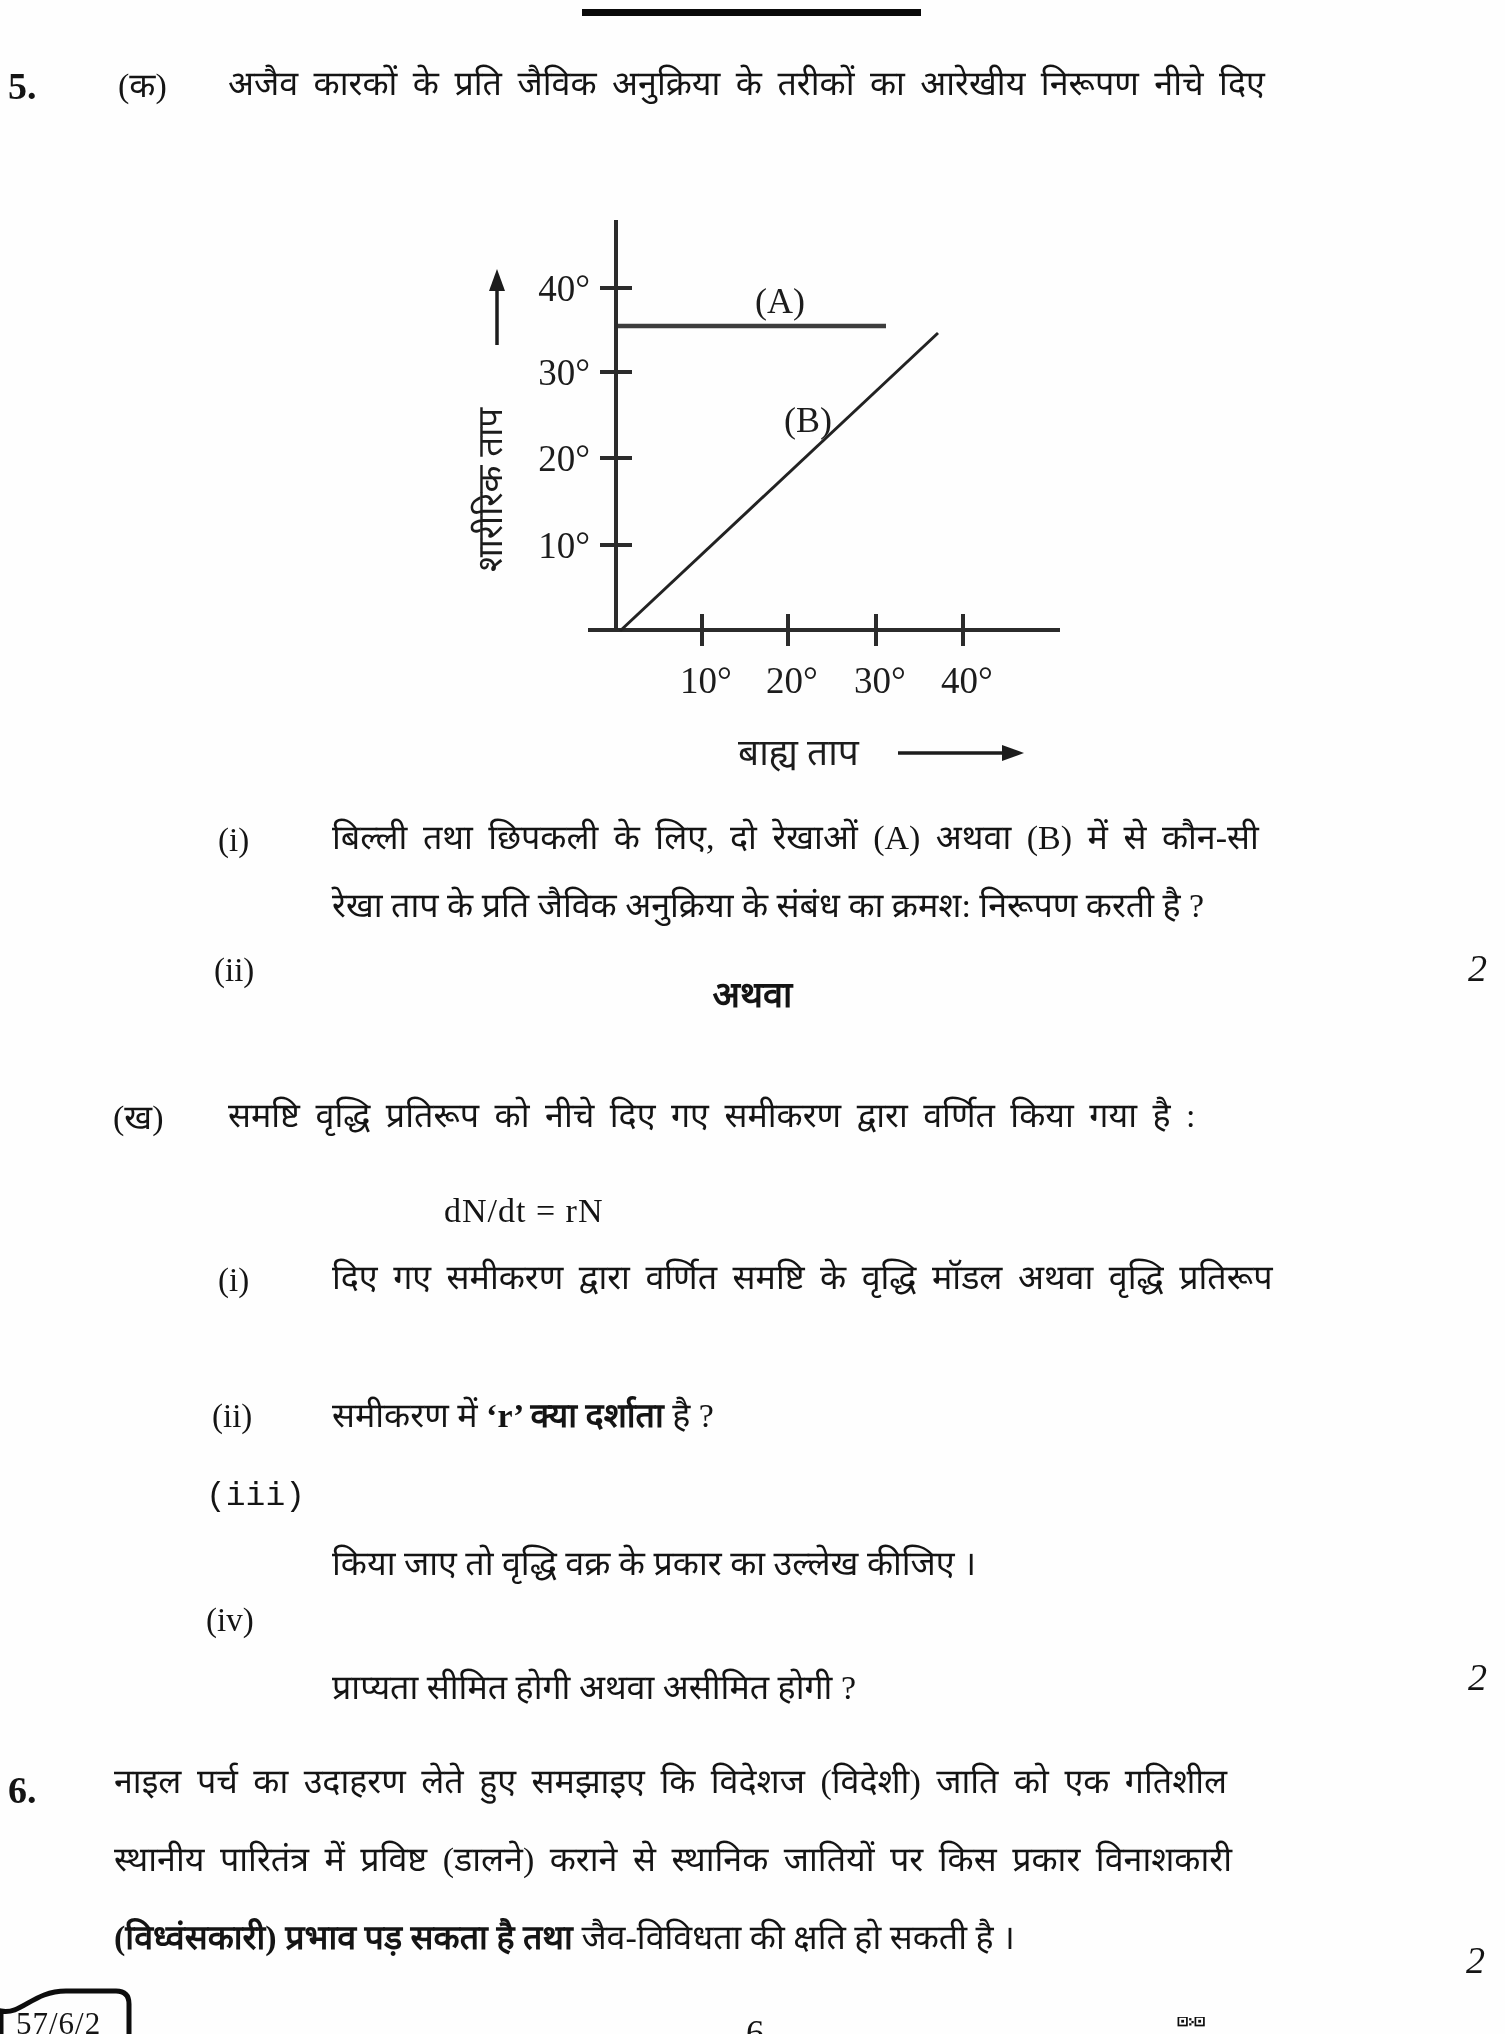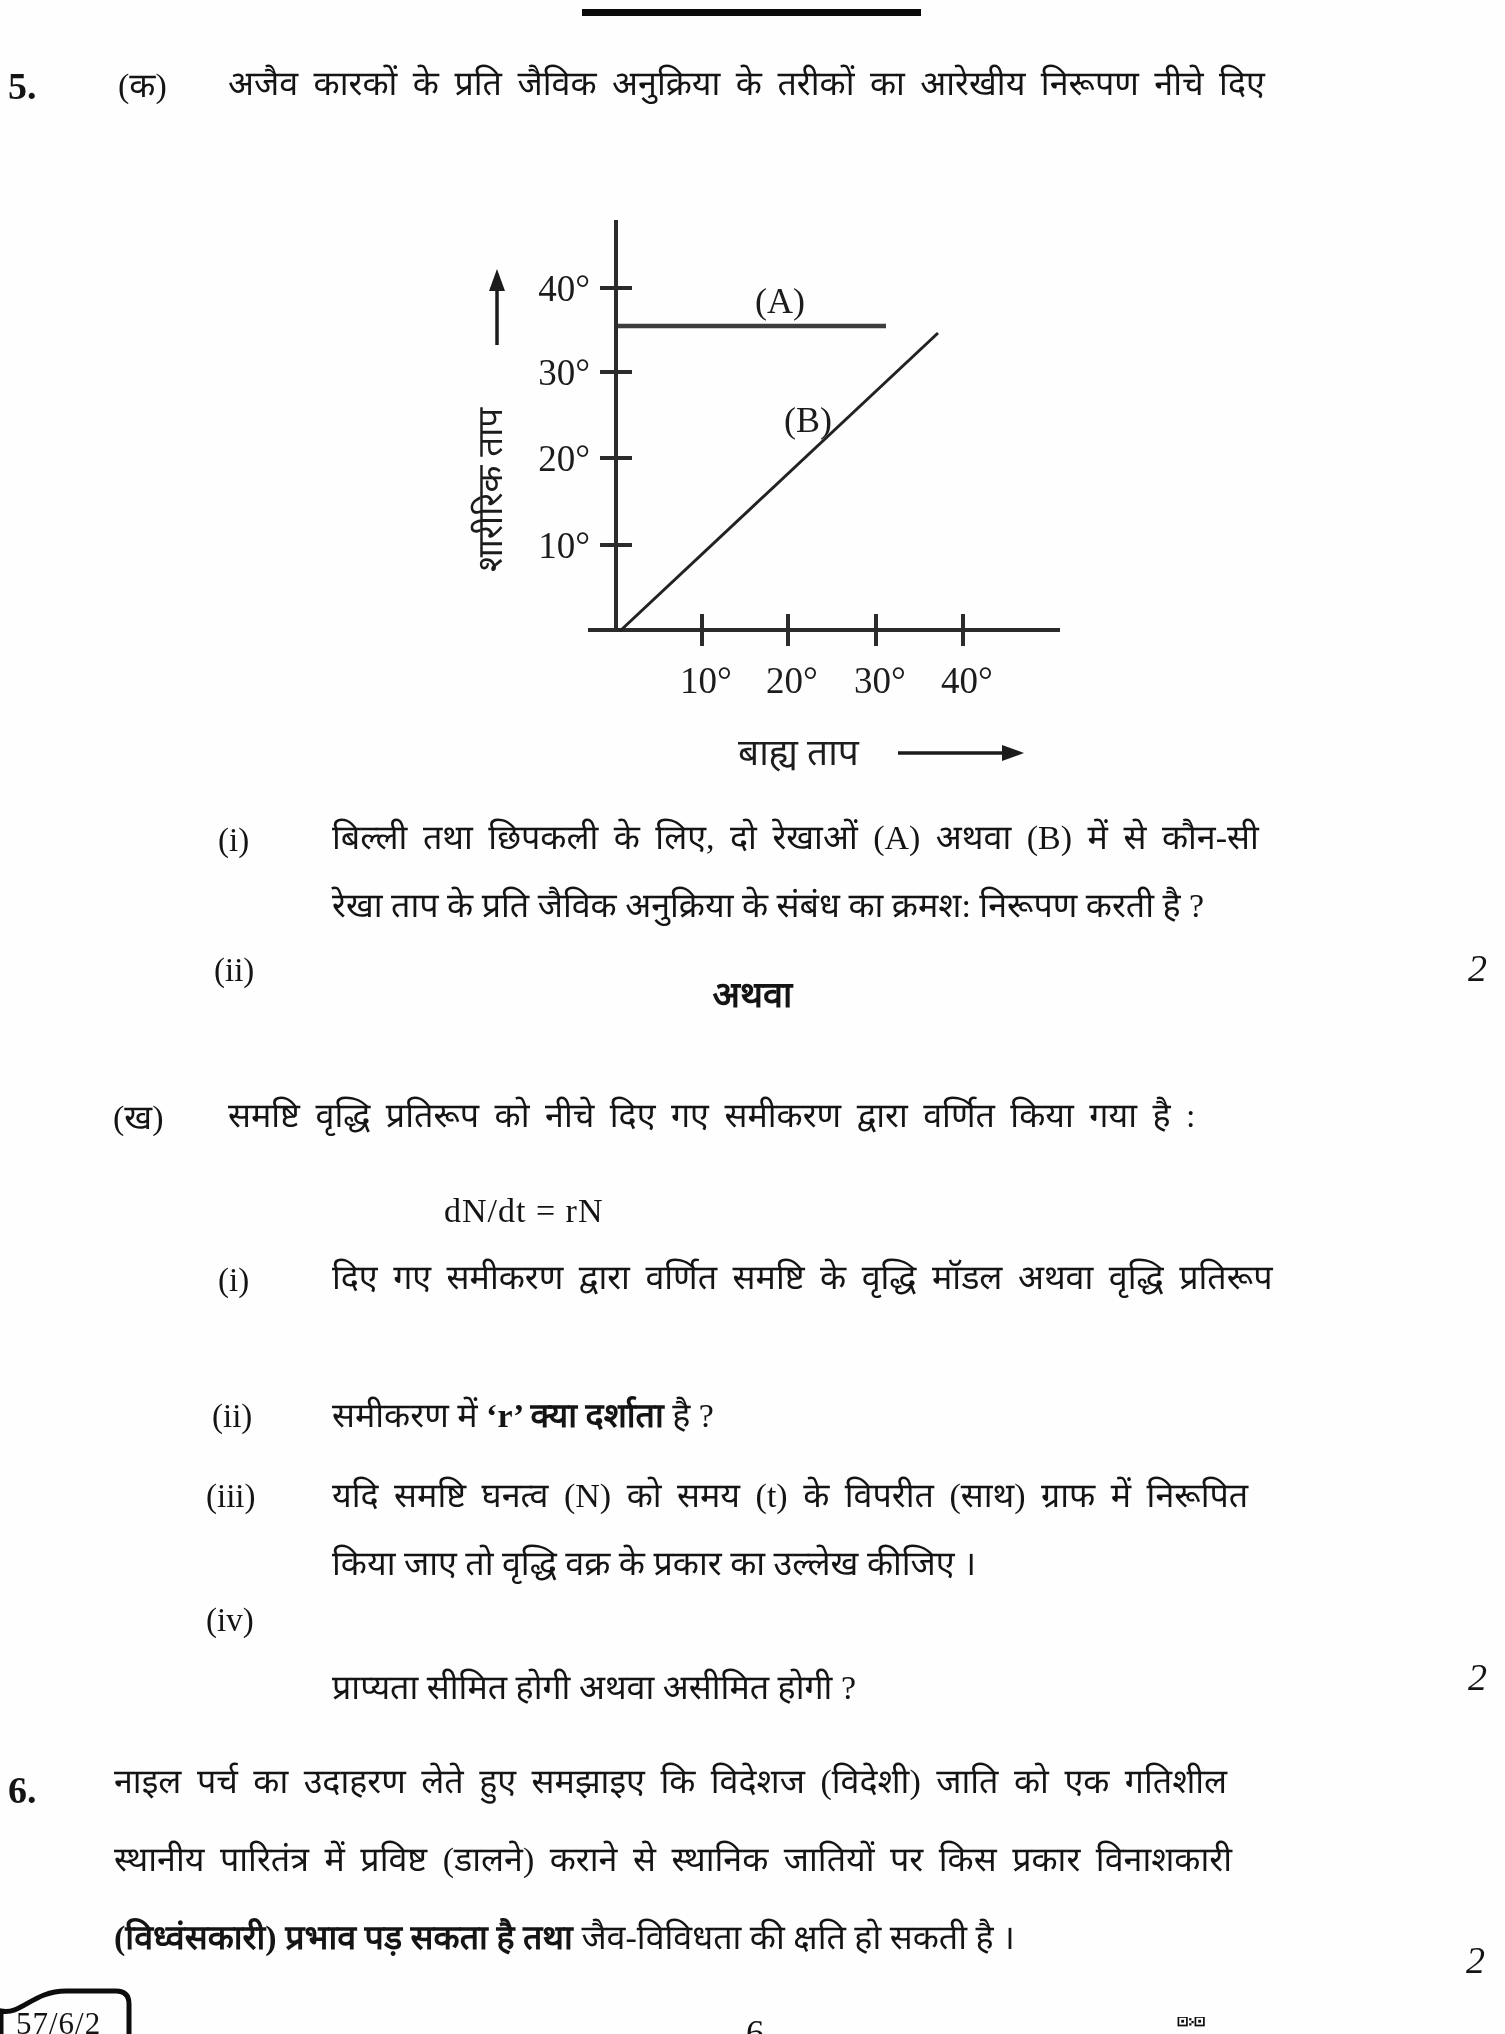--- a/index.html
+++ b/index.html
@@ -95,22 +95,21 @@
   <div class="abs equation" style="left:444px;top:1192px;">dN/dt = rN</div>
 
   <div class="abs sub-label" style="left:218px;top:1262px;">(i)</div>
   <div class="abs body-text wide" style="left:332px;top:1258px;">दिए गए समीकरण द्वारा वर्णित समष्टि के वृद्धि मॉडल अथवा वृद्धि प्रतिरूप</div>
 
   <div class="abs sub-label" style="left:212px;top:1398px;">(ii)</div>
   <div class="abs body-text" style="left:332px;top:1396px;">
     <span>समीकरण में </span><span class="bold-seg">‘r’ क्या दर्शाता</span><span> है ?</span>
   </div>
 
-  <div class="abs sub-label" style="left:206px;top:1478px;">(iii)</div>
-  <div class="abs body-text wide" style="left:332px;top:1476px;">यदि समष्टि घनत्व (N) को समय (t) के विपरीत (साथ) ग्राफ में निरूपित</div>
+  <div class="abs sub-label" style="left:206px;top:1478px;font-family:Liberation Mono, monospace;">(iii)</div>
   <div class="abs body-text" style="left:332px;top:1544px;">किया जाए तो वृद्धि वक्र के प्रकार का उल्लेख कीजिए ।</div>
 
   <div class="abs sub-label" style="left:206px;top:1602px;">(iv)</div>
   <div class="abs body-text" style="left:332px;top:1668px;">प्राप्यता सीमित होगी अथवा असीमित होगी ?</div>
   <div class="abs marks" style="left:1468px;top:1655px;">2</div>
 
   <div class="abs q-num" style="left:8px;top:1768px;">6.</div>
   <div class="abs body-text wide" style="left:114px;top:1762px;">नाइल पर्च का उदाहरण लेते हुए समझाइए कि विदेशज (विदेशी) जाति को एक गतिशील</div>
   <div class="abs body-text wide" style="left:114px;top:1840px;">स्थानीय पारितंत्र में प्रविष्ट (डालने) कराने से स्थानिक जातियों पर किस प्रकार विनाशकारी</div>
   <div class="abs body-text" style="left:114px;top:1918px;">

